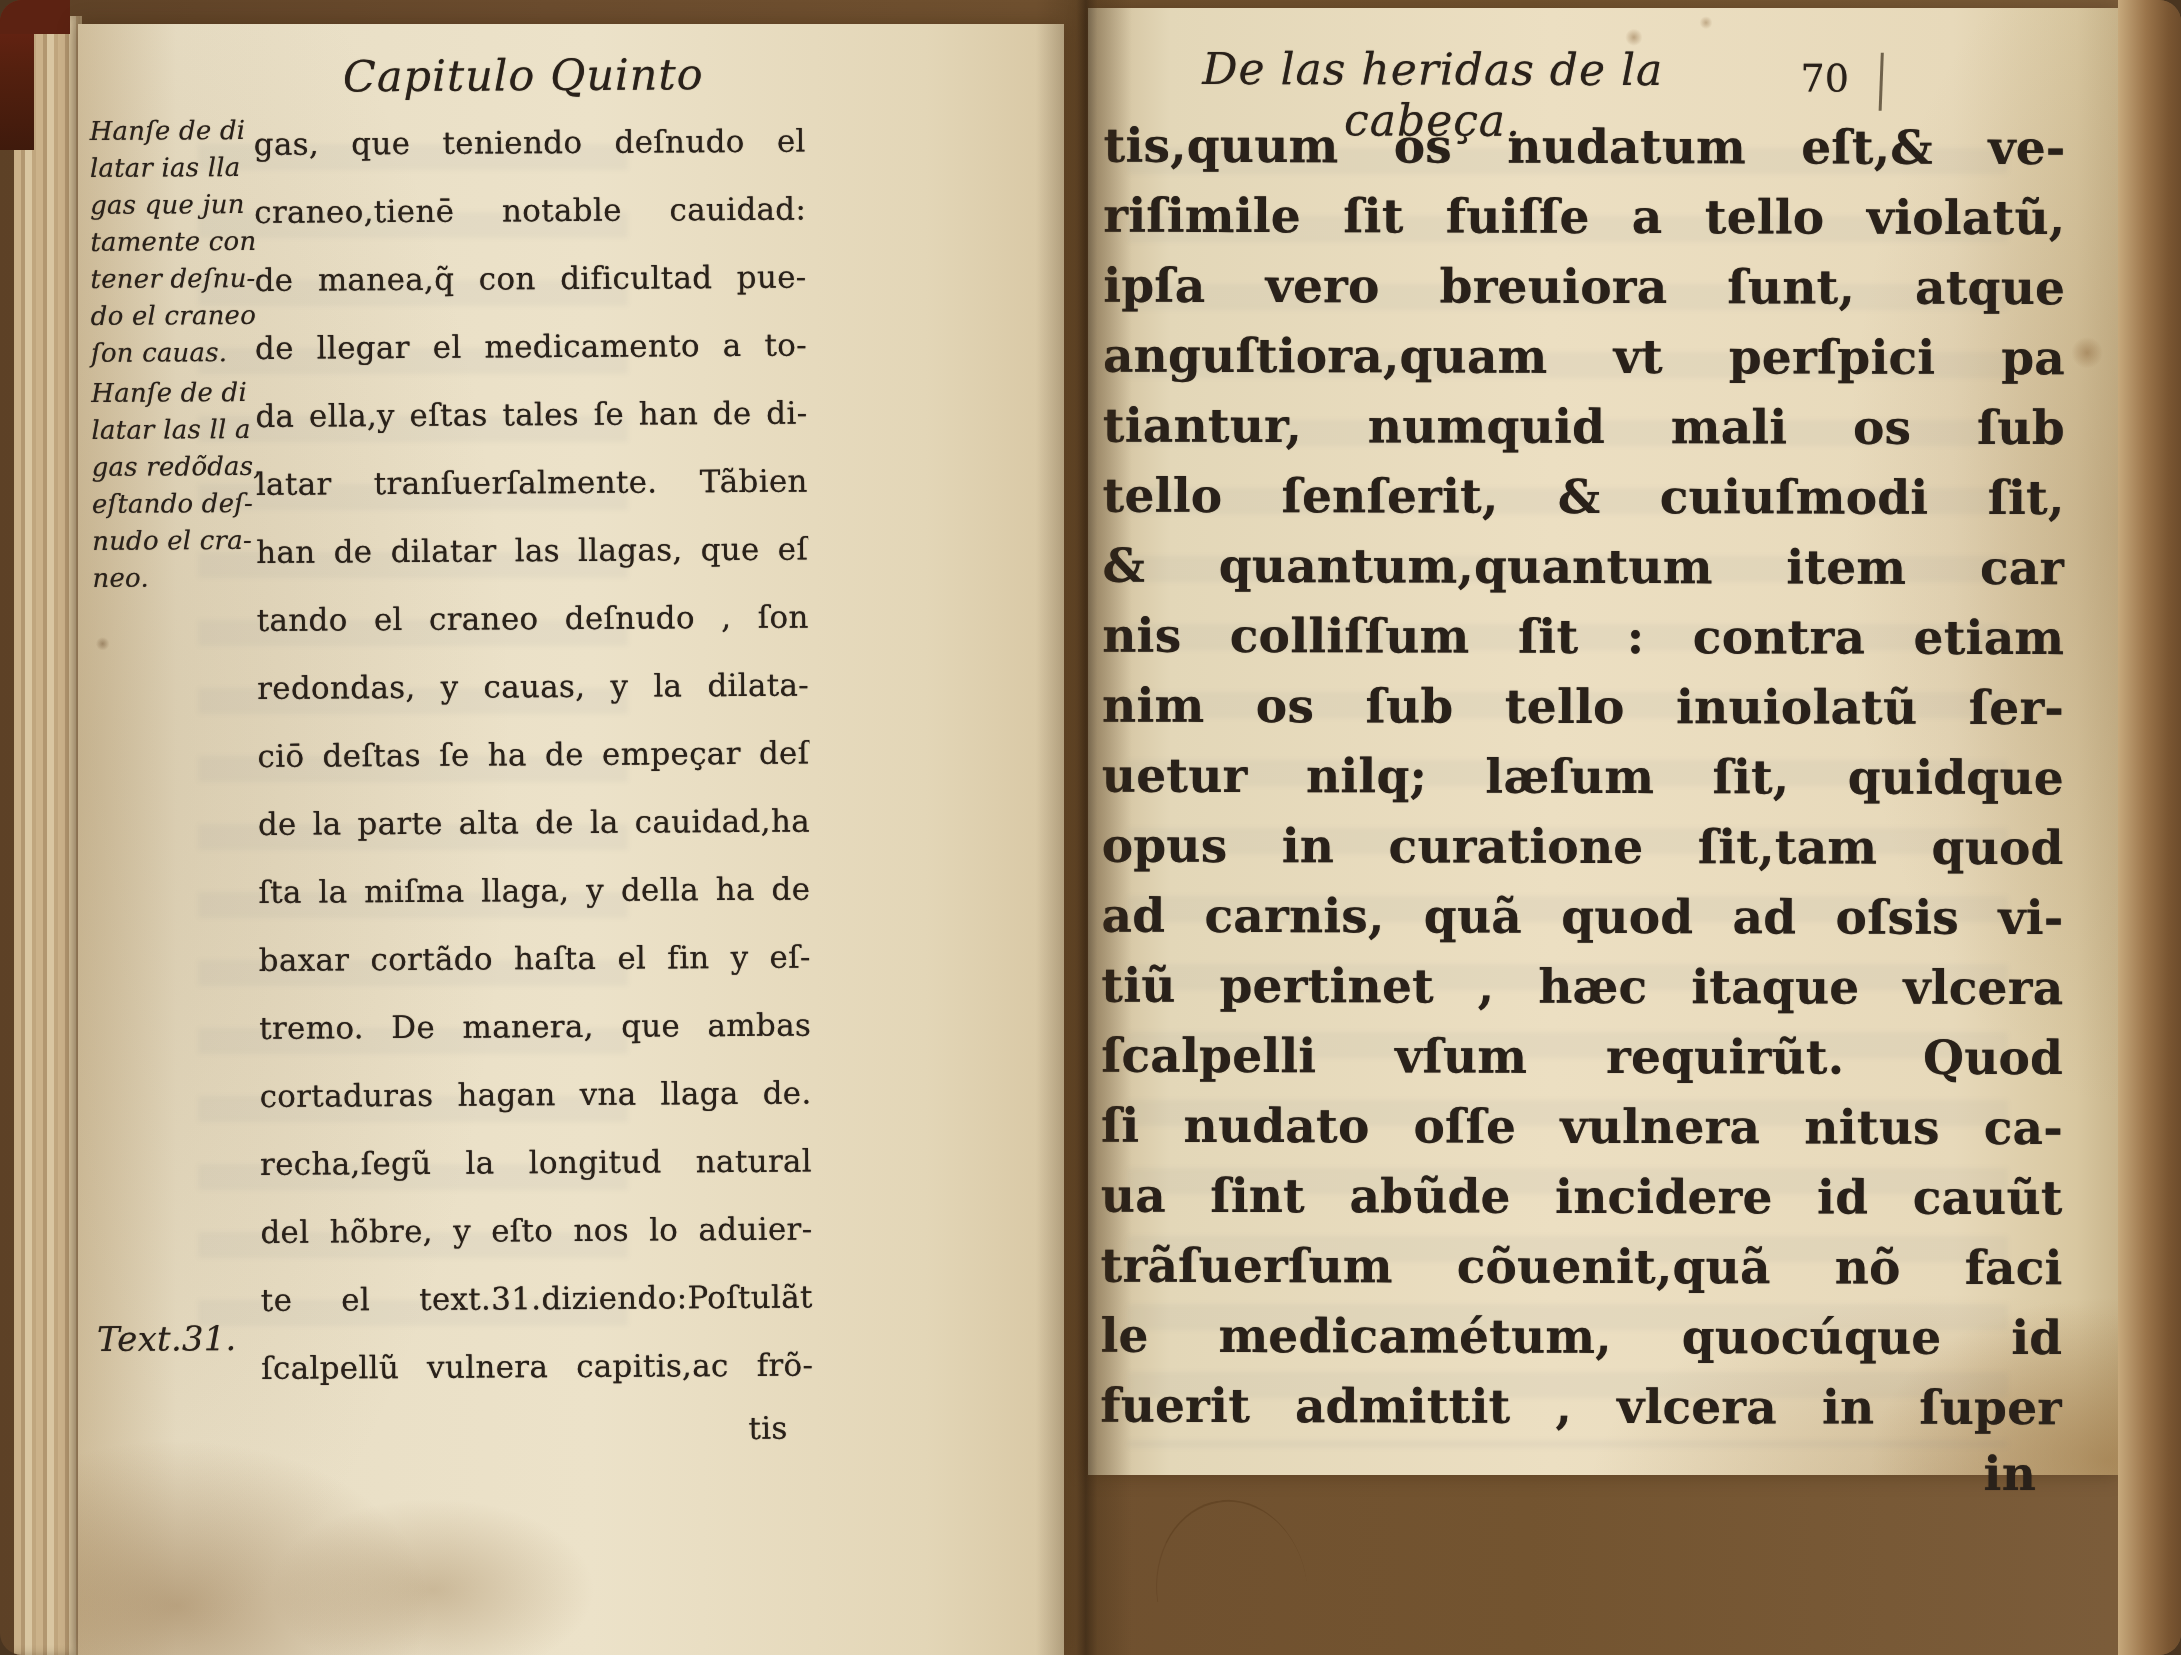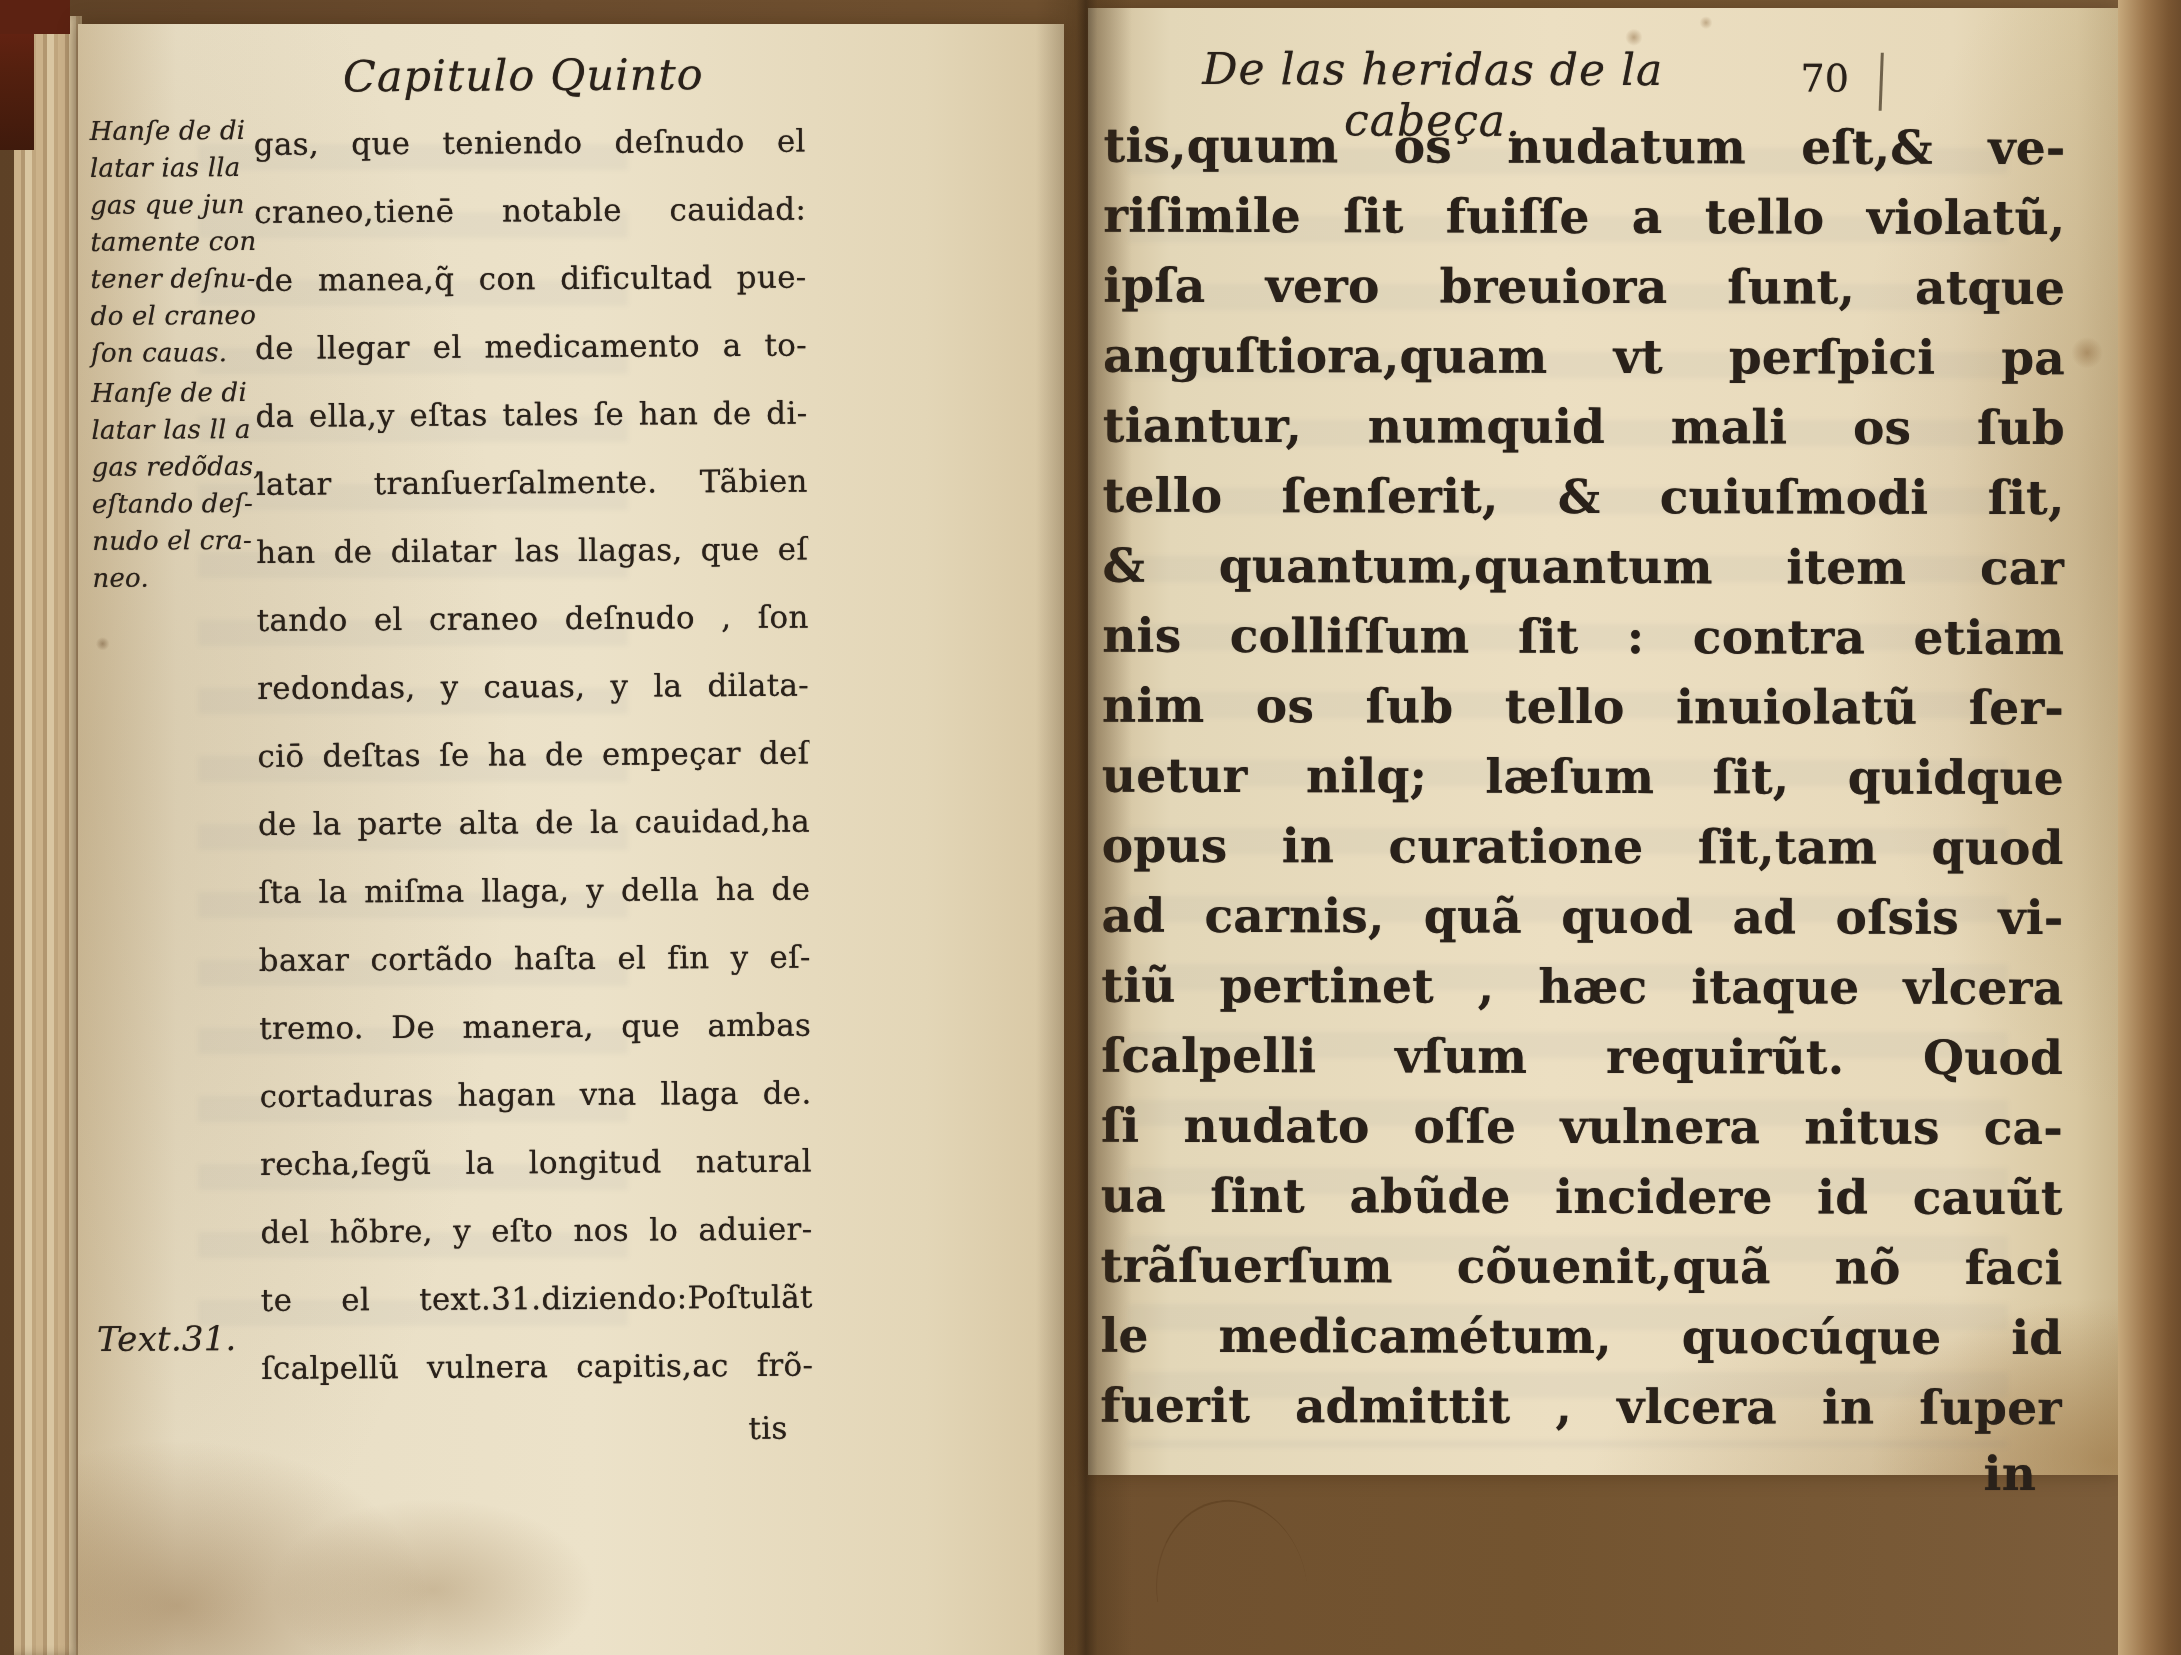--- a/index.html
+++ b/index.html
@@ -1,19 +1,20 @@
 <!DOCTYPE html>
 <html><head>
 <meta charset="utf-8">
 <style>
   html,body{margin:0;padding:0;background:#4a3520;}
   .scene{
     position:relative;width:2181px;height:1655px;overflow:hidden;
     background:linear-gradient(90deg,#5d4126 0%,#6b4c2e 25%,#735430 70%,#7c5d3b 100%);
     font-family:"DejaVu Serif", serif;
+    border-radius:22px;
   }
   
   .corner-frag{position:absolute;left:0;top:0;width:34px;height:150px;
     background:linear-gradient(180deg,#6e2414 0%,#55200f 45%,#3f1a0c 100%);}
   .corner-frag2{position:absolute;left:0;top:0;width:70px;height:34px;background:#5c2212;}
   
   .stack-left{position:absolute;left:14px;top:16px;width:68px;height:1639px;
     background:repeating-linear-gradient(90deg,#cbb28a 0 7px,#b29770 7px 11px,#d9c6a1 11px 18px,#c0a67e 18px 22px);
     box-shadow:inset -8px 0 10px rgba(60,40,20,.35);}
   

